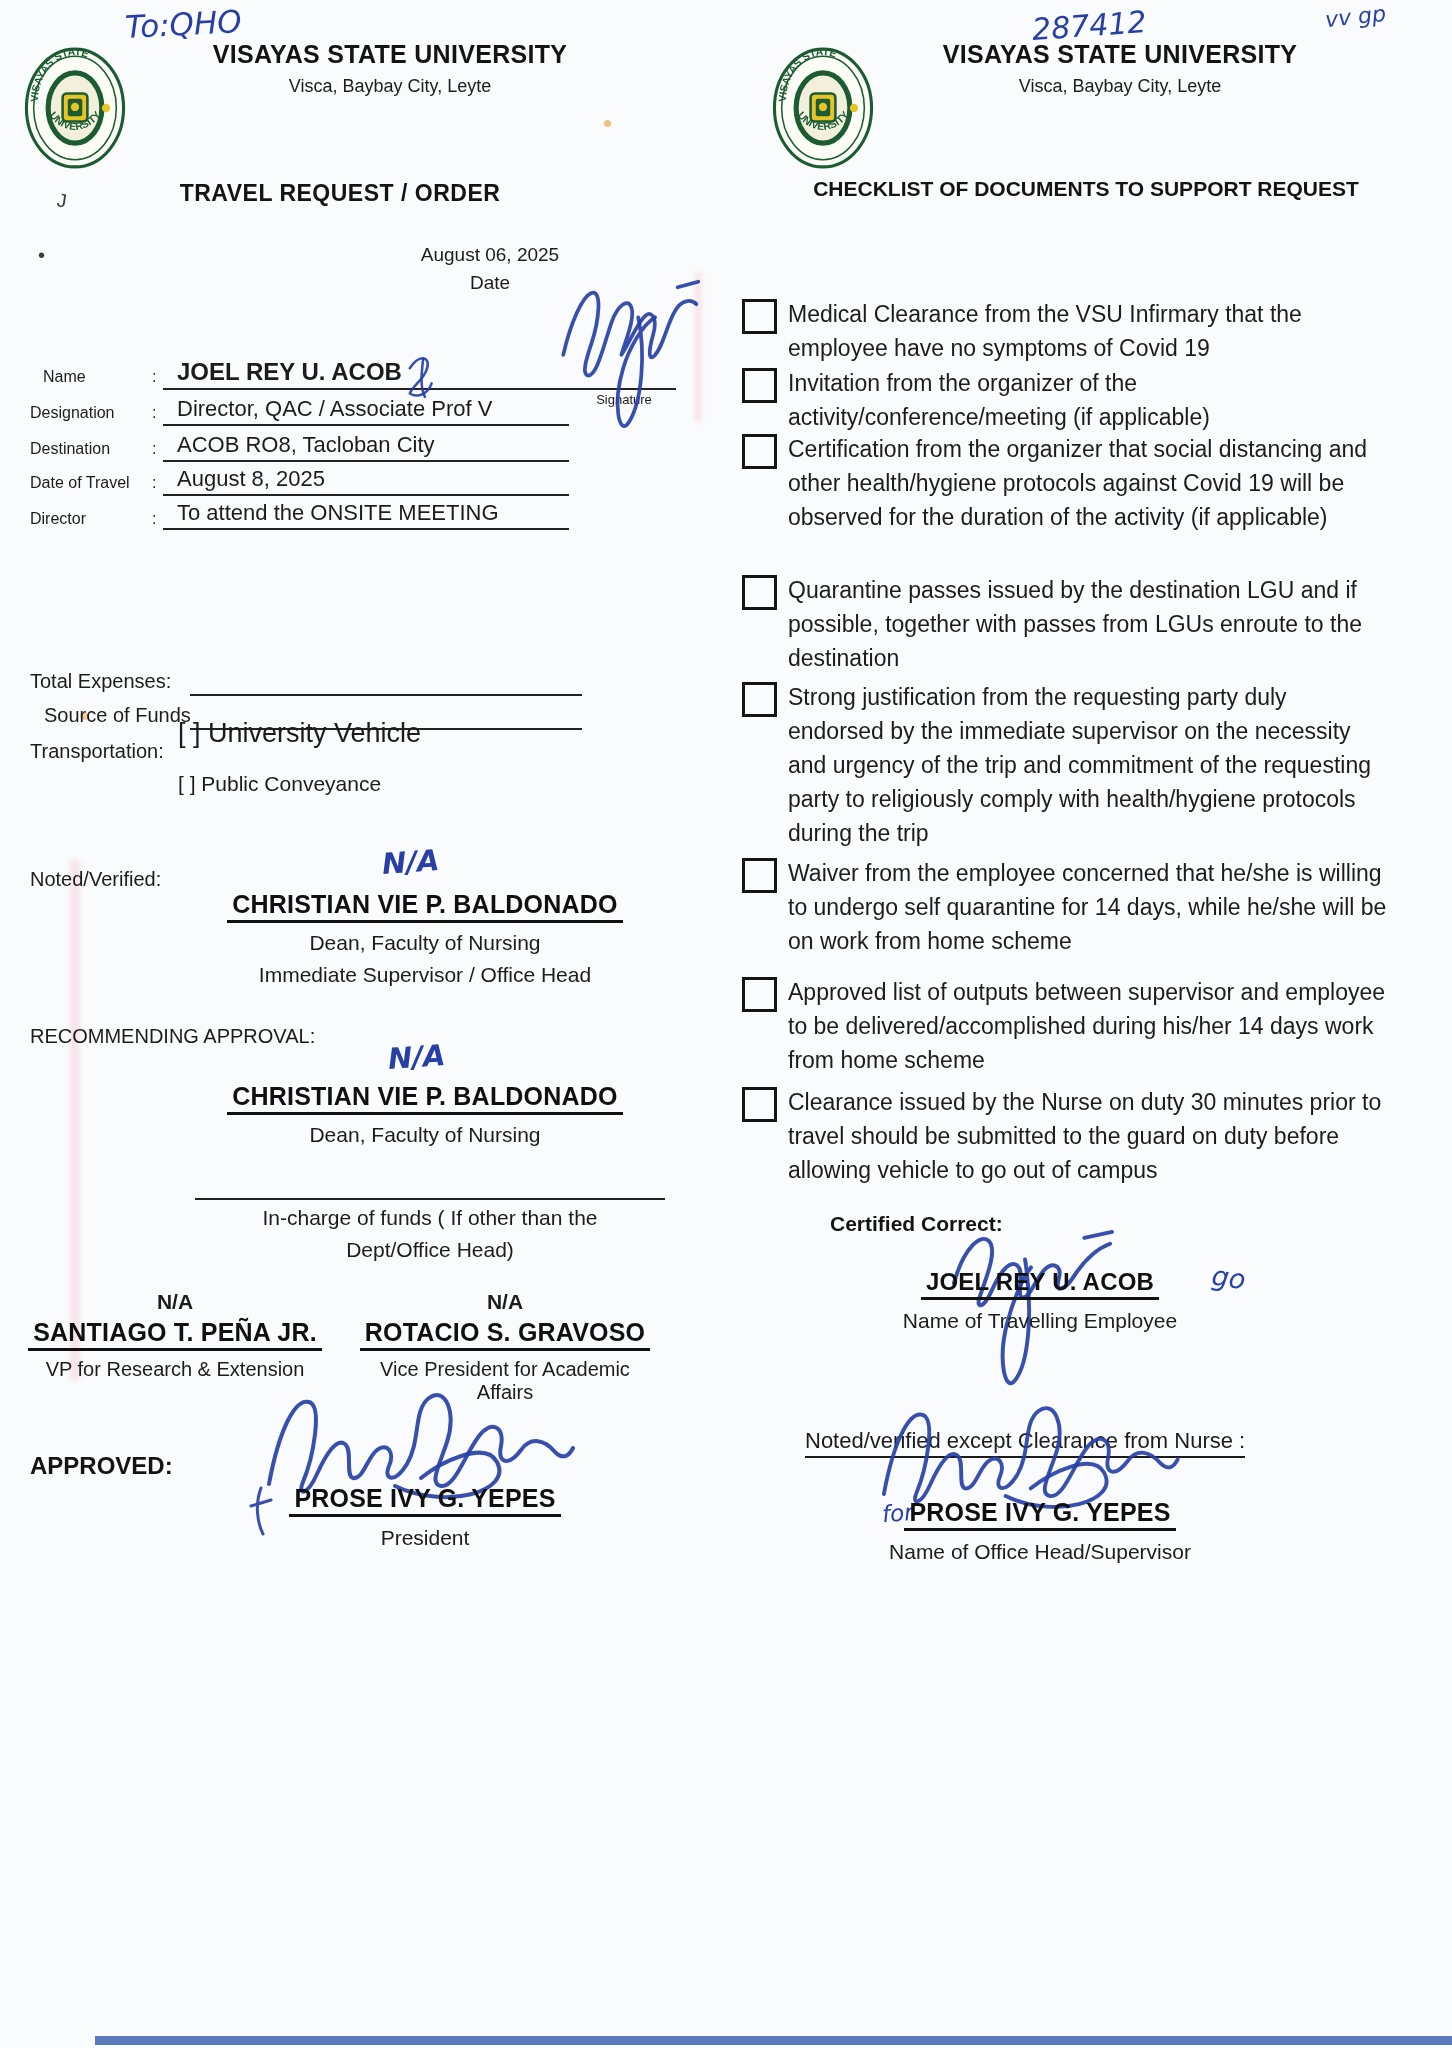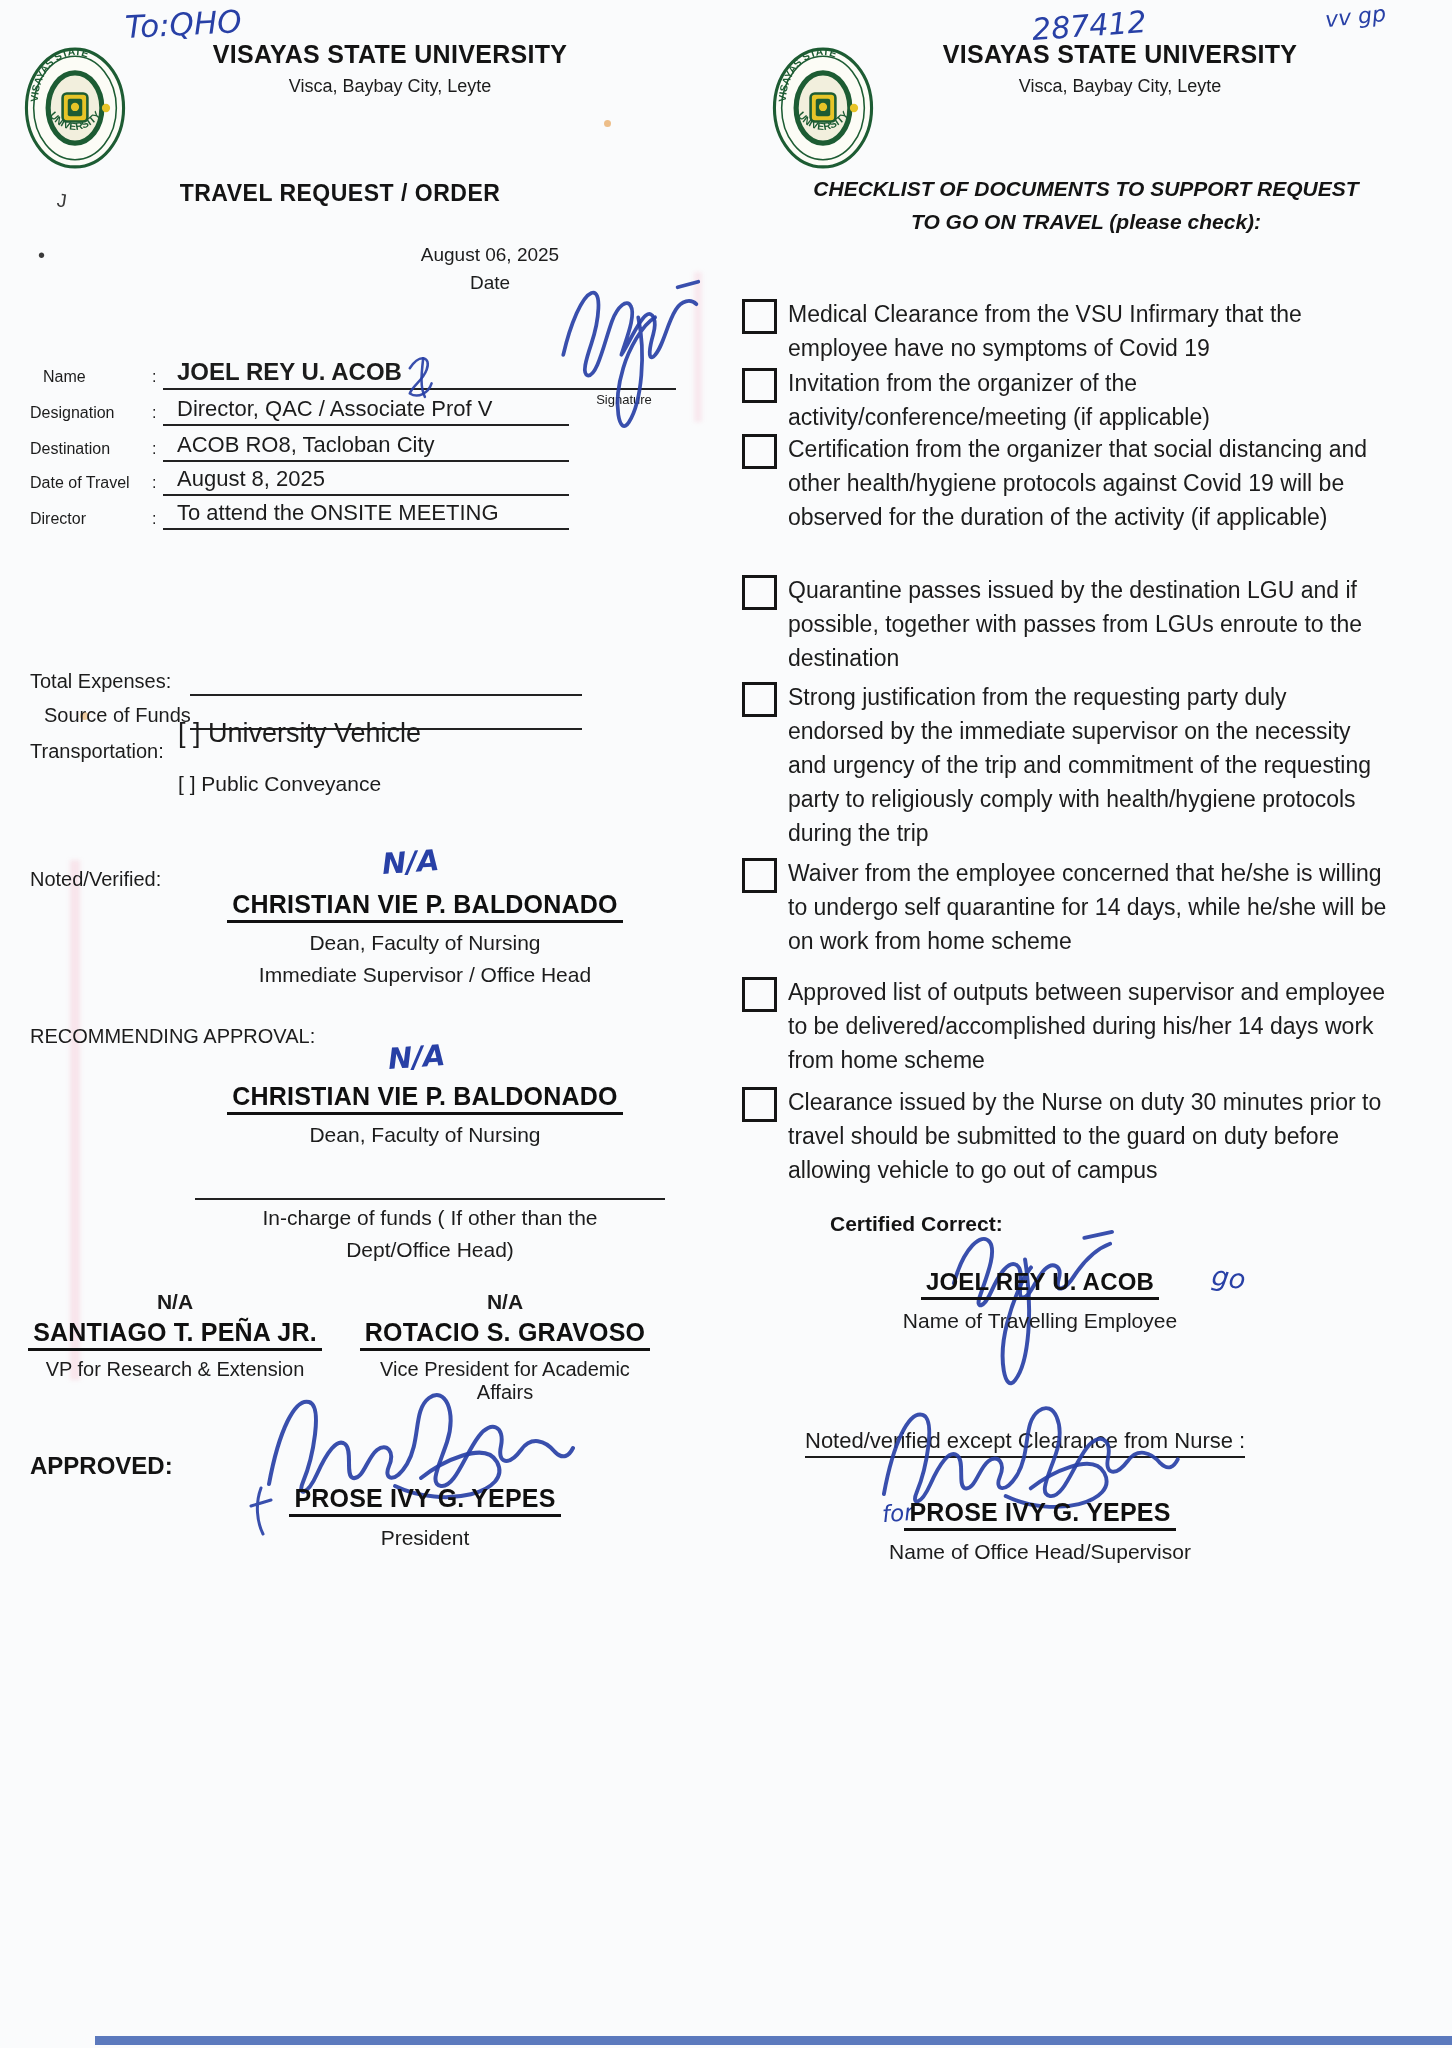--- a/index.html
+++ b/index.html
@@ -8,21 +8,21 @@
     background:#fafbfc; overflow:hidden;
     font-family:"Liberation Sans", sans-serif; color:#1c1c1c;
   }
   .abs { position:absolute; }
   .ctr { text-align:center; }
   .uni-name { font-weight:bold; font-size:25px; letter-spacing:.3px; color:#141414; }
   .uni-addr { font-size:18px; margin-top:7px; }
   .doc-title { font-weight:bold; font-size:23px; letter-spacing:.5px; color:#141414; }
   .small-label { font-size:16px; }
   .mid-label { font-size:20px; }
-  .chk-title { font-weight:bold; font-size:21px; color:#141414; line-height:33px;font-style:italic; }
+  .chk-title { font-weight:bold; font-size:21px; color:#141414; line-height:33px; }
   .form-value { font-size:22px; border-bottom:2.5px solid #222; padding:0 6px 2px 14px; white-space:nowrap; }
   .form-value.bold { font-weight:bold; font-size:24px; }
   .fill-line { border-bottom:2.5px solid #222; height:26px; }
   .name-line { font-weight:bold; font-size:25px; color:#101010; border-bottom:3px solid #111; display:inline-block; padding:0 5px 1px 5px; letter-spacing:.2px; }
   .sub-cap { font-size:21px; }
   .hw { font-style:italic; color:#2840a6; font-family:"DejaVu Sans", sans-serif; }
   .chk-item { position:absolute; left:742px; display:flex; align-items:flex-start; }
   .chk-box { flex:0 0 auto; width:29px; height:29px; border:3.5px solid #151515; margin-top:2px; background:transparent; }
   .chk-text { font-size:23px; line-height:34px; width:600px; margin-left:11px; }
   .sig path { stroke:#2840a6; stroke-width:4; fill:none; stroke-linecap:round; stroke-linejoin:round; opacity:.92; }
@@ -173,21 +173,20 @@
     <text font-size="10" font-weight="bold" fill="#1d5c33"><textPath href="#sealBotR" startOffset="18%">UNIVERSITY</textPath></text>
   </svg>
 
   <div class="abs ctr" style="left:880px;top:40px;width:480px;">
     <div class="uni-name">VISAYAS STATE UNIVERSITY</div>
     <div class="uni-addr">Visca, Baybay City, Leyte</div>
   </div>
 
   <div class="abs ctr" style="left:736px;top:172px;width:700px;">
     <div class="chk-title">CHECKLIST OF DOCUMENTS TO SUPPORT REQUEST</div>
-    <div class="chk-title">TO GO ON TRAVEL (please check):</div>
   </div>
 
   <div class="chk-item" style="top:297px;">
     <span class="chk-box"></span>
     <span class="chk-text">Medical Clearance from the VSU Infirmary that the employee have no symptoms of Covid 19</span>
   </div>
   <div class="chk-item" style="top:366px;">
     <span class="chk-box"></span>
     <span class="chk-text">Invitation from the organizer of the activity/conference/meeting (if applicable)</span>
   </div>

